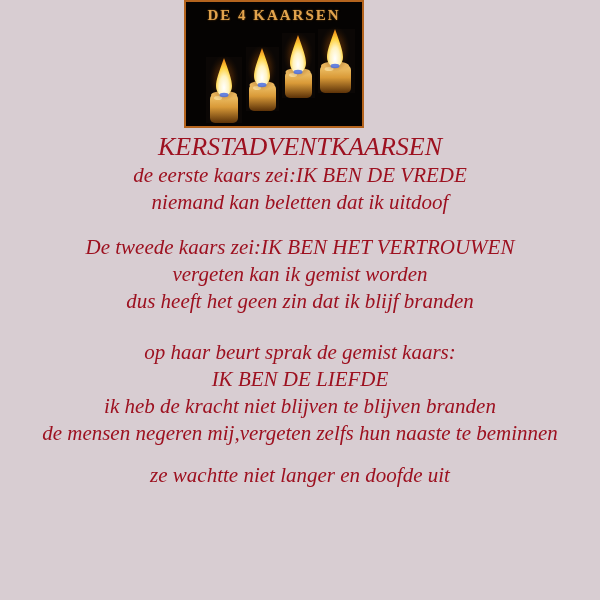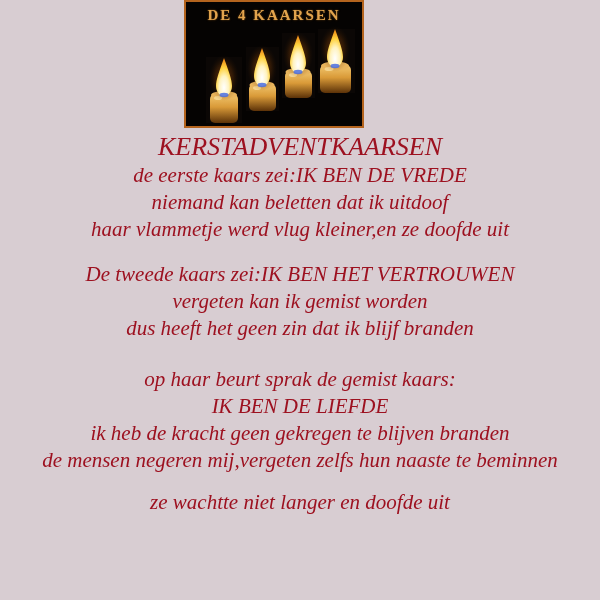--- a/index.html
+++ b/index.html
@@ -144,33 +144,32 @@
     </svg>
     <div class="candle-title">DE 4 KAARSEN</div>
   </div>
 
   <div class="poem">
     <div class="poem-title">KERSTADVENTKAARSEN</div>
 
     <div class="stanza stanza-1">
       <div class="line">de eerste kaars zei:IK BEN DE VREDE</div>
       <div class="line">niemand kan beletten dat ik uitdoof</div>
-      <div class="line">haar vlammetje werd vlug kleiner,en ze doofde uit</div>
     </div>
 
     <div class="stanza stanza-2">
       <div class="line">De tweede kaars zei:IK BEN HET VERTROUWEN</div>
       <div class="line">vergeten kan ik gemist worden</div>
       <div class="line">dus heeft het geen zin dat ik blijf branden</div>
     </div>
 
     <div class="stanza stanza-3">
       <div class="line">op haar beurt sprak de gemist kaars:</div>
       <div class="line">IK BEN DE LIEFDE</div>
-      <div class="line">ik heb de kracht geen gekregen te blijven branden</div>
+      <div class="line">ik heb de kracht niet blijven te blijven branden</div>
       <div class="line">de mensen negeren mij,vergeten zelfs hun naaste te beminnen</div>
     </div>
 
     <div class="stanza stanza-4">
       <div class="line">ze wachtte niet langer en doofde uit</div>
     </div>
   </div>
 
 </div>
 

